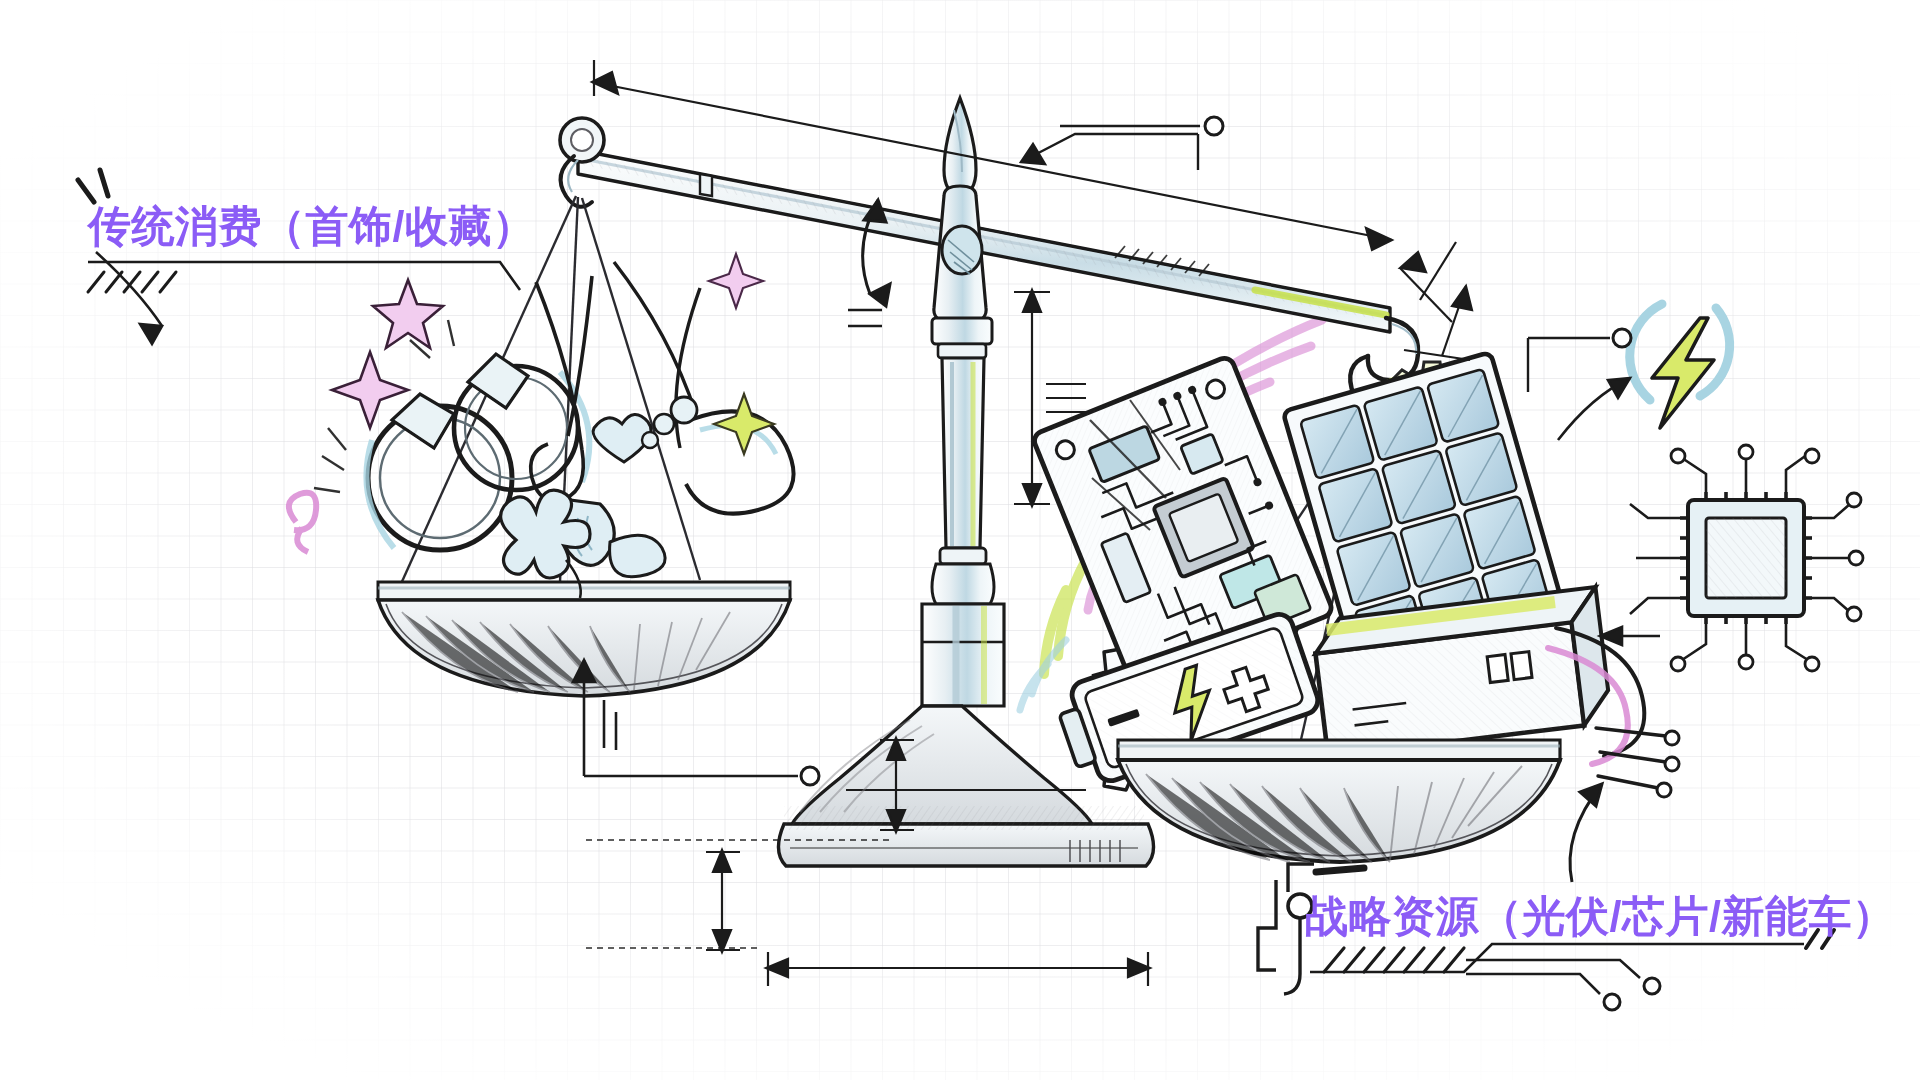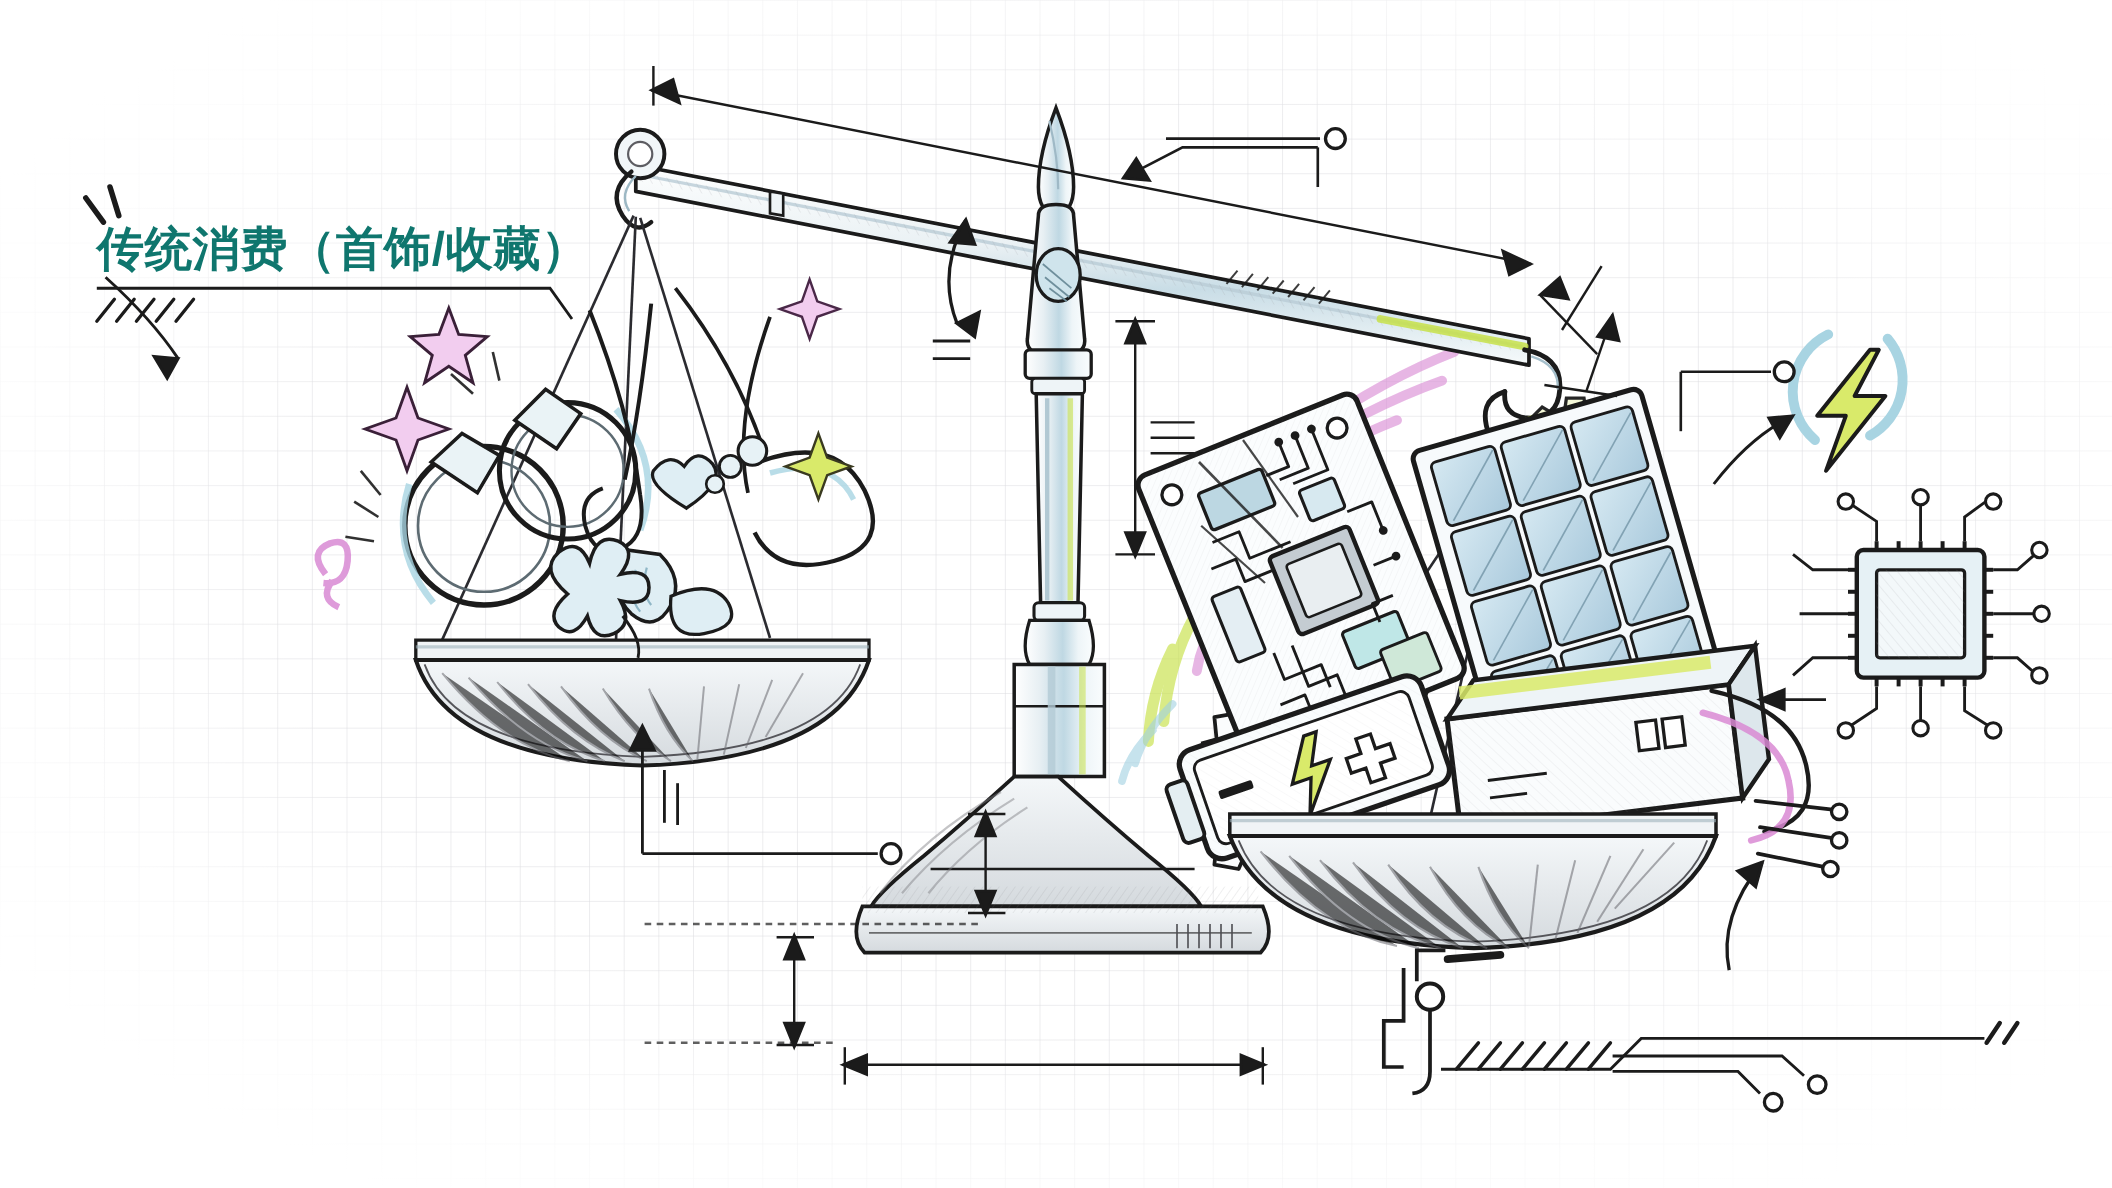--- a/index.html
+++ b/index.html
@@ -9,21 +9,21 @@
     background:#ffffff;
     font-family:"Liberation Sans","DejaVu Sans",sans-serif;
     position:relative;
   }
   #stage{position:absolute;inset:0;width:1920px;height:1080px;}
   .grid-layer{position:absolute;inset:0;pointer-events:none;}
   .label-text{
     position:absolute;
     font-family:"Liberation Sans","DejaVu Sans",sans-serif;
     font-weight:700;
-    color:#0f766e;
+    color:#8b5cf6;
     white-space:nowrap;
     letter-spacing:0.5px;
   }
   #label-left{left:88px;top:198px;font-size:43px;}
   #label-right{left:1305px;top:888px;font-size:43px;}
   svg{display:block;}
 </style>
 </head>
 <body>
 
@@ -620,14 +620,15 @@
       </g>
       <g stroke-width="4" stroke-linecap="round">
         <path d="M1818 930 l-12 18"></path>
           <path d="M1834 930 l-12 18"></path>
       </g>
     </g>
   </svg>
 
   <div class="label-text" id="label-left">传统消费（首饰/收藏）</div>
 
+  <div class="label-text" id="label-right">战略资源（光伏/芯片/新能车）</div>
 
 </div>
 
 </body></html>

